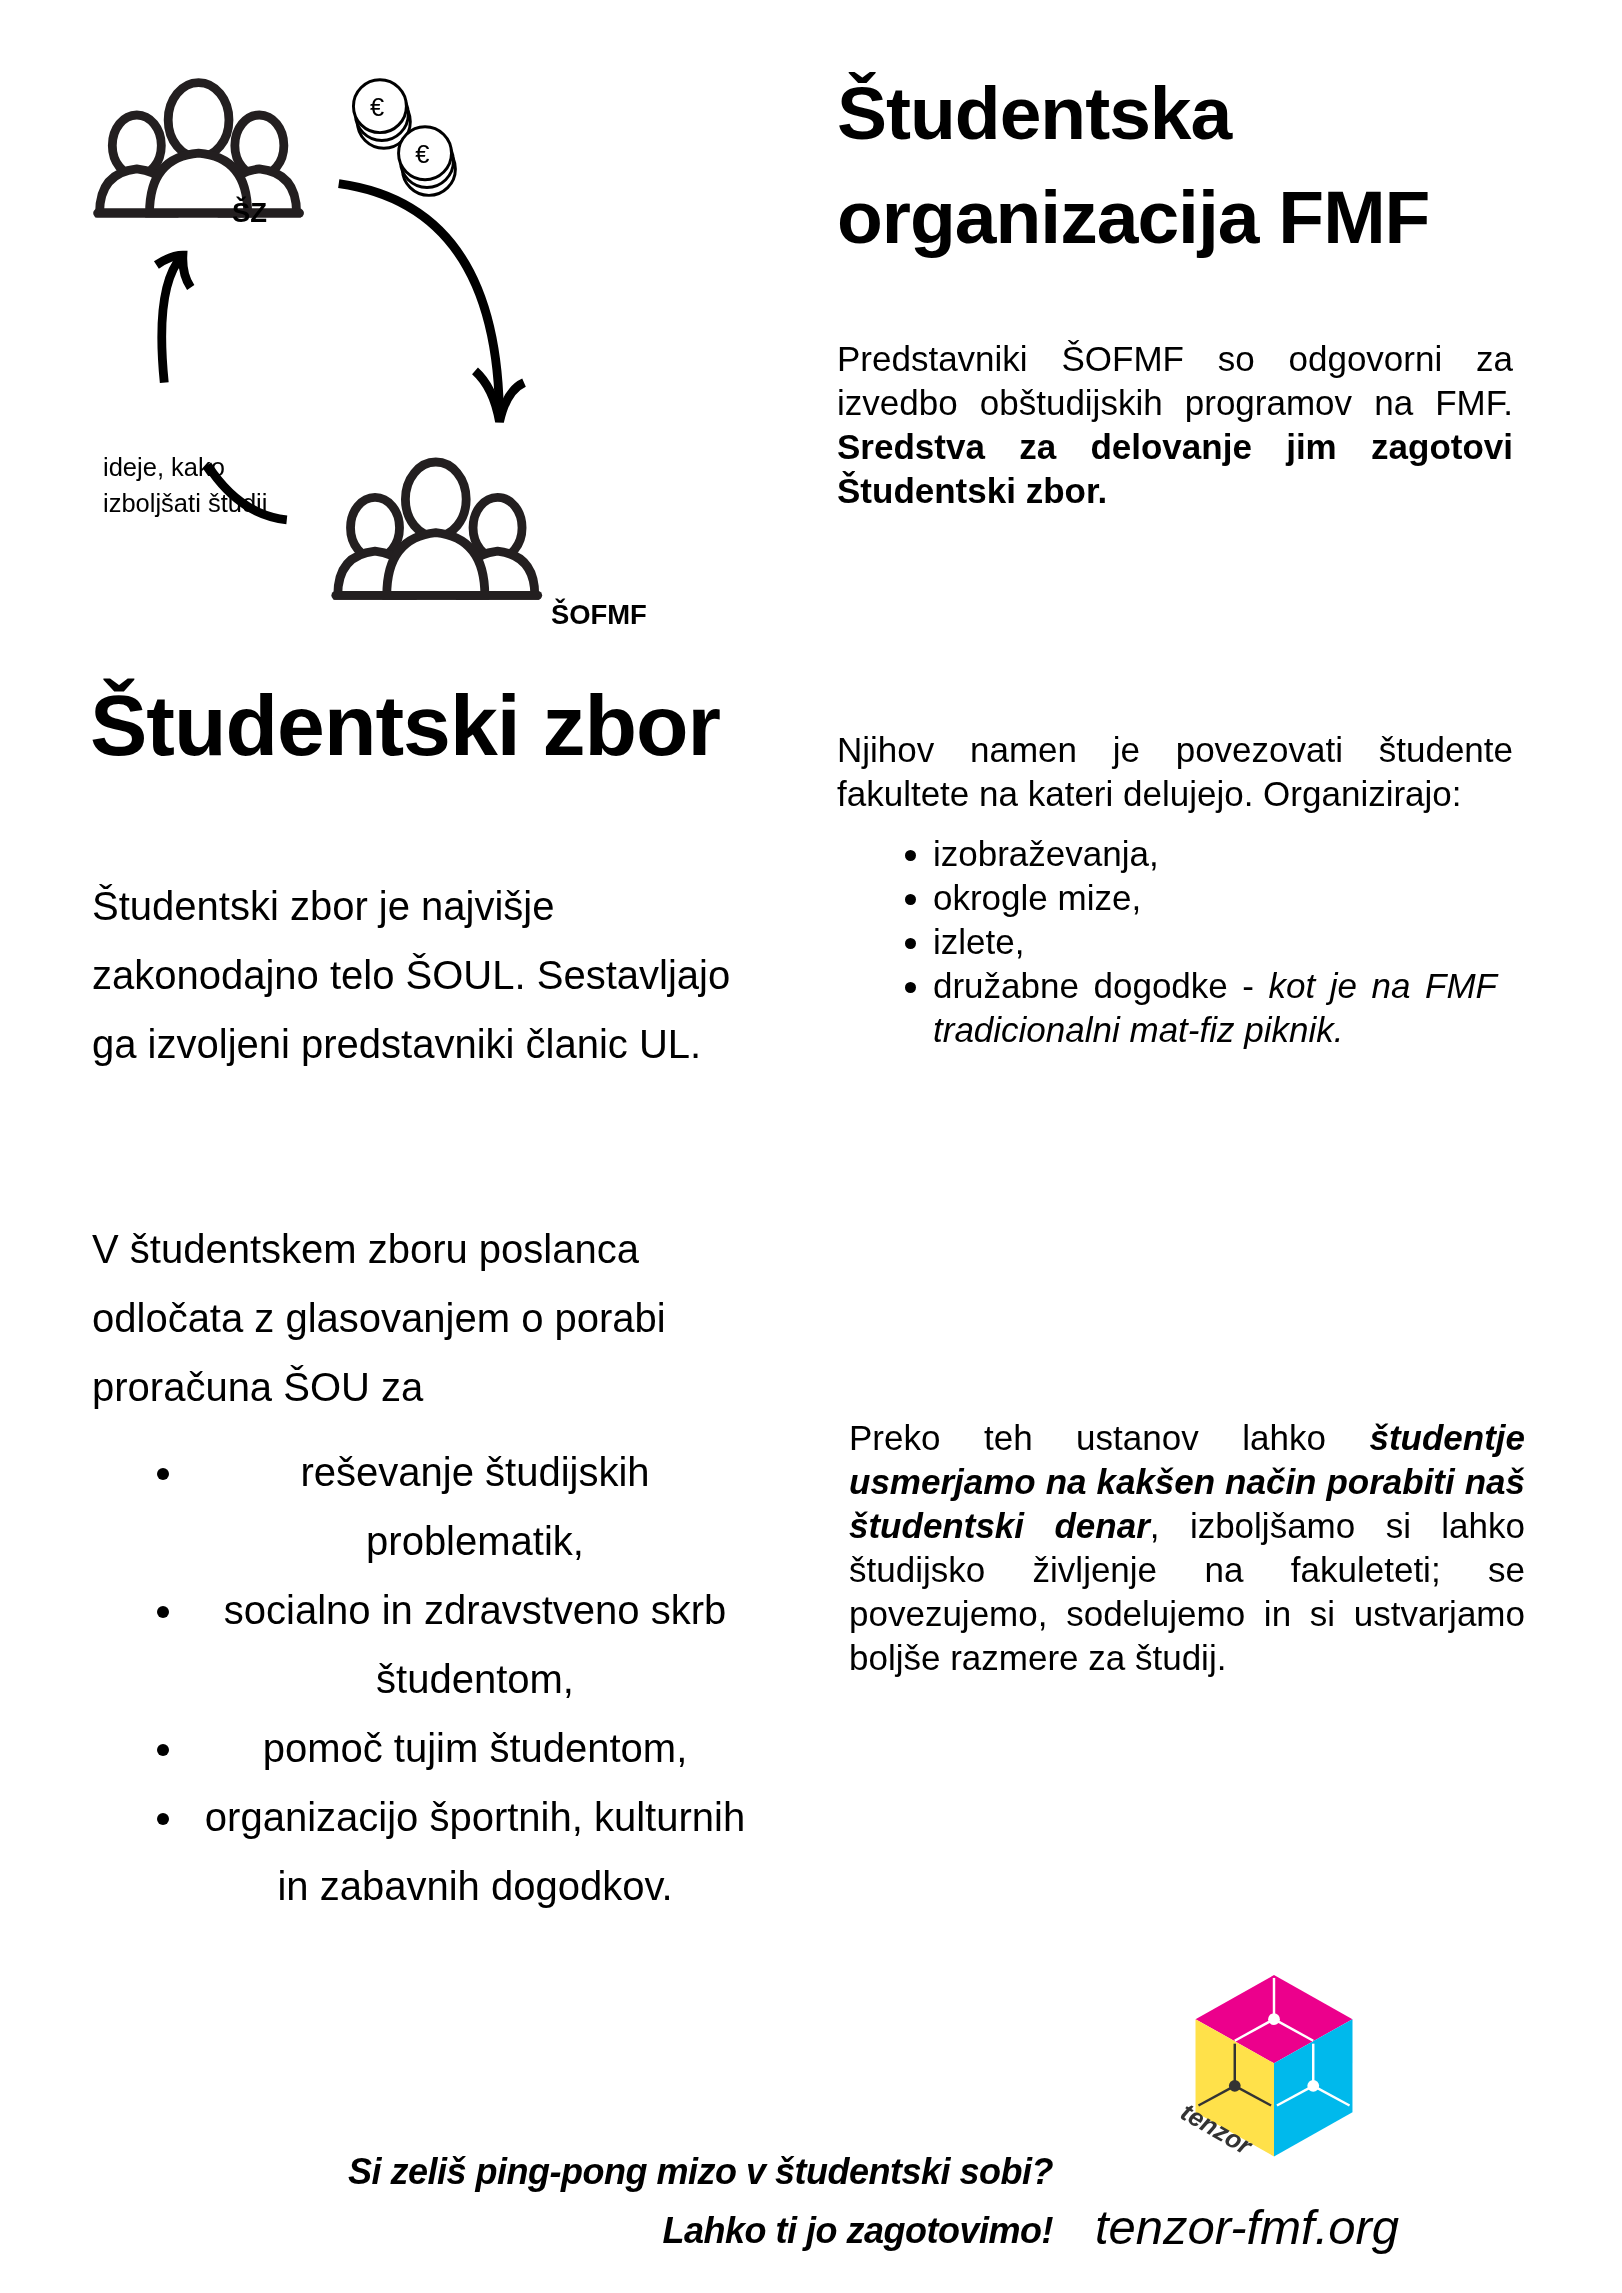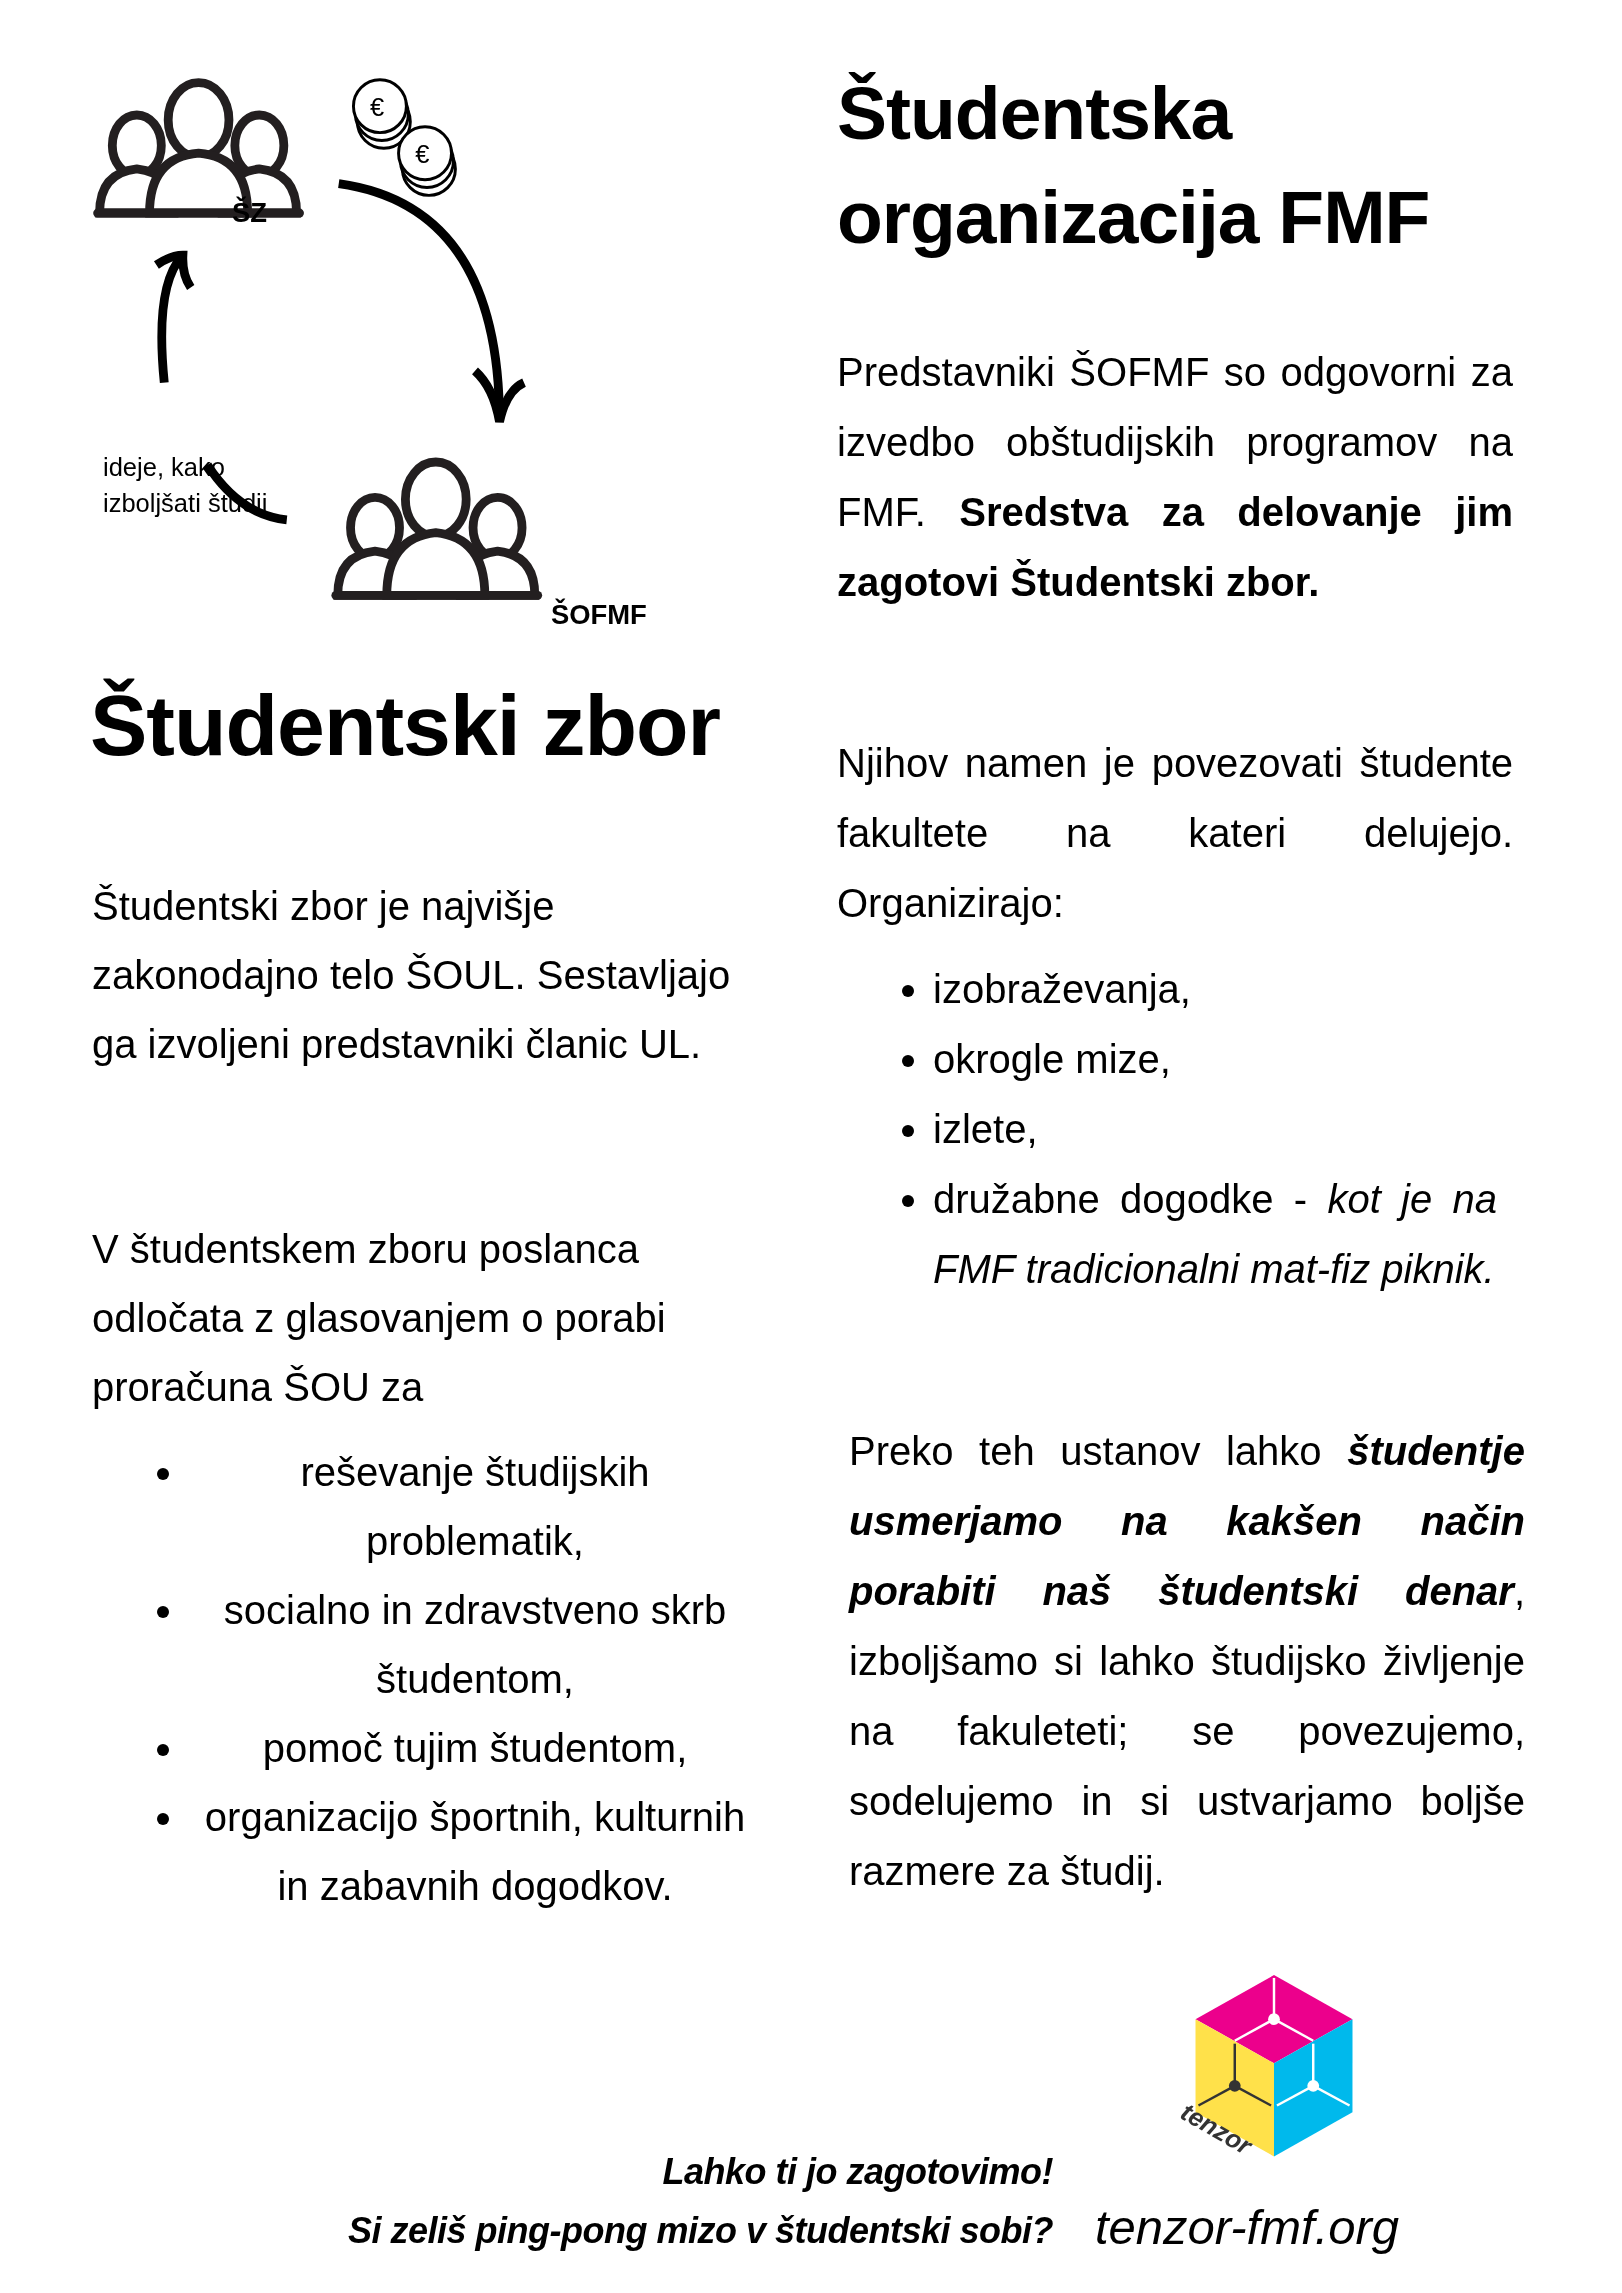--- a/index.html
+++ b/index.html
@@ -8,21 +8,21 @@
   .abs { position:absolute; }
   .h-big { font-weight:700; letter-spacing:-1px; margin:0; }
   #diagram { left:78px; top:59px; width:745px; height:608px; }
   #diagram-label { left:103px; top:449px; width:245px; 
     font-size:25.5px; font-weight:400; line-height:36px; }
   #sz-label { left:232px; top:197px; font-size:27.4px; font-weight:700; }
   #sofmf-label { left:551px; top:599px; font-size:27.4px; font-weight:700; }
   #title-right { left:837px; top:61px; width:686px; font-size:75px; line-height:104px; }
   #title-left { left:90px; top:676px; width:725px; font-size:86px; line-height:98px; }
 
-  .right-col { left:837px; width:676px; font-size:40px; line-height:70px; text-align:justify; }
+  .right-col { left:837px; width:676px; font-size:35px; line-height:44px; text-align:justify; }
   #p-right-1 { top:337px; }
   #p-right-2 { top:728px; }
   #p-right-3 { top:1404px; }
   .right-col ul, .left-col ul { margin:16px; padding-left:80px; }
   .right-col li, .left-col li { text-align:justify; }
 
   .left-col { left:92px; width:686px; font-size:40px; line-height:69px; }
   #p-left-1 { top:872px; text-align:left; }
   #p-left-2 { top:1215px; text-align:left; }
   .left-col li { text-align:center; }
@@ -127,22 +127,22 @@
   <div>V študentskem zboru poslanca odločata z glasovanjem o porabi proračuna ŠOU za</div>
   <ul>
     <li>reševanje študijskih problematik,</li>
     <li>socialno in zdravstveno skrb študentom,</li>
     <li>pomoč tujim študentom,</li>
     <li>organizacijo športnih, kulturnih in zabavnih dogodkov.</li>
   </ul>
 </div>
 
 <div id="cta" class="abs">
+  <div>Si zeliš ping-pong mizo v študentski sobi?</div>
   <div>Lahko ti jo zagotovimo!</div>
-  <div>Si zeliš ping-pong mizo v študentski sobi?</div>
 </div>
 
 <svg id="logo" class="abs" viewBox="0 0 210 220" xmlns="http://www.w3.org/2000/svg">
   <polygon points="105,5 185,50 105,95 25,50" fill="#ec008c"></polygon>
   <polygon points="25,50 105,95 105,190 25,145" fill="#ffe14a"></polygon>
   <polygon points="105,95 185,50 185,145 105,190" fill="#00b9ec"></polygon>
   <g stroke="#fff" stroke-width="2.5" fill="none">
     <line x1="105" y1="50" x2="105" y2="8"></line>
     <line x1="105" y1="50" x2="65" y2="72"></line>
     <line x1="105" y1="50" x2="145" y2="72"></line>

